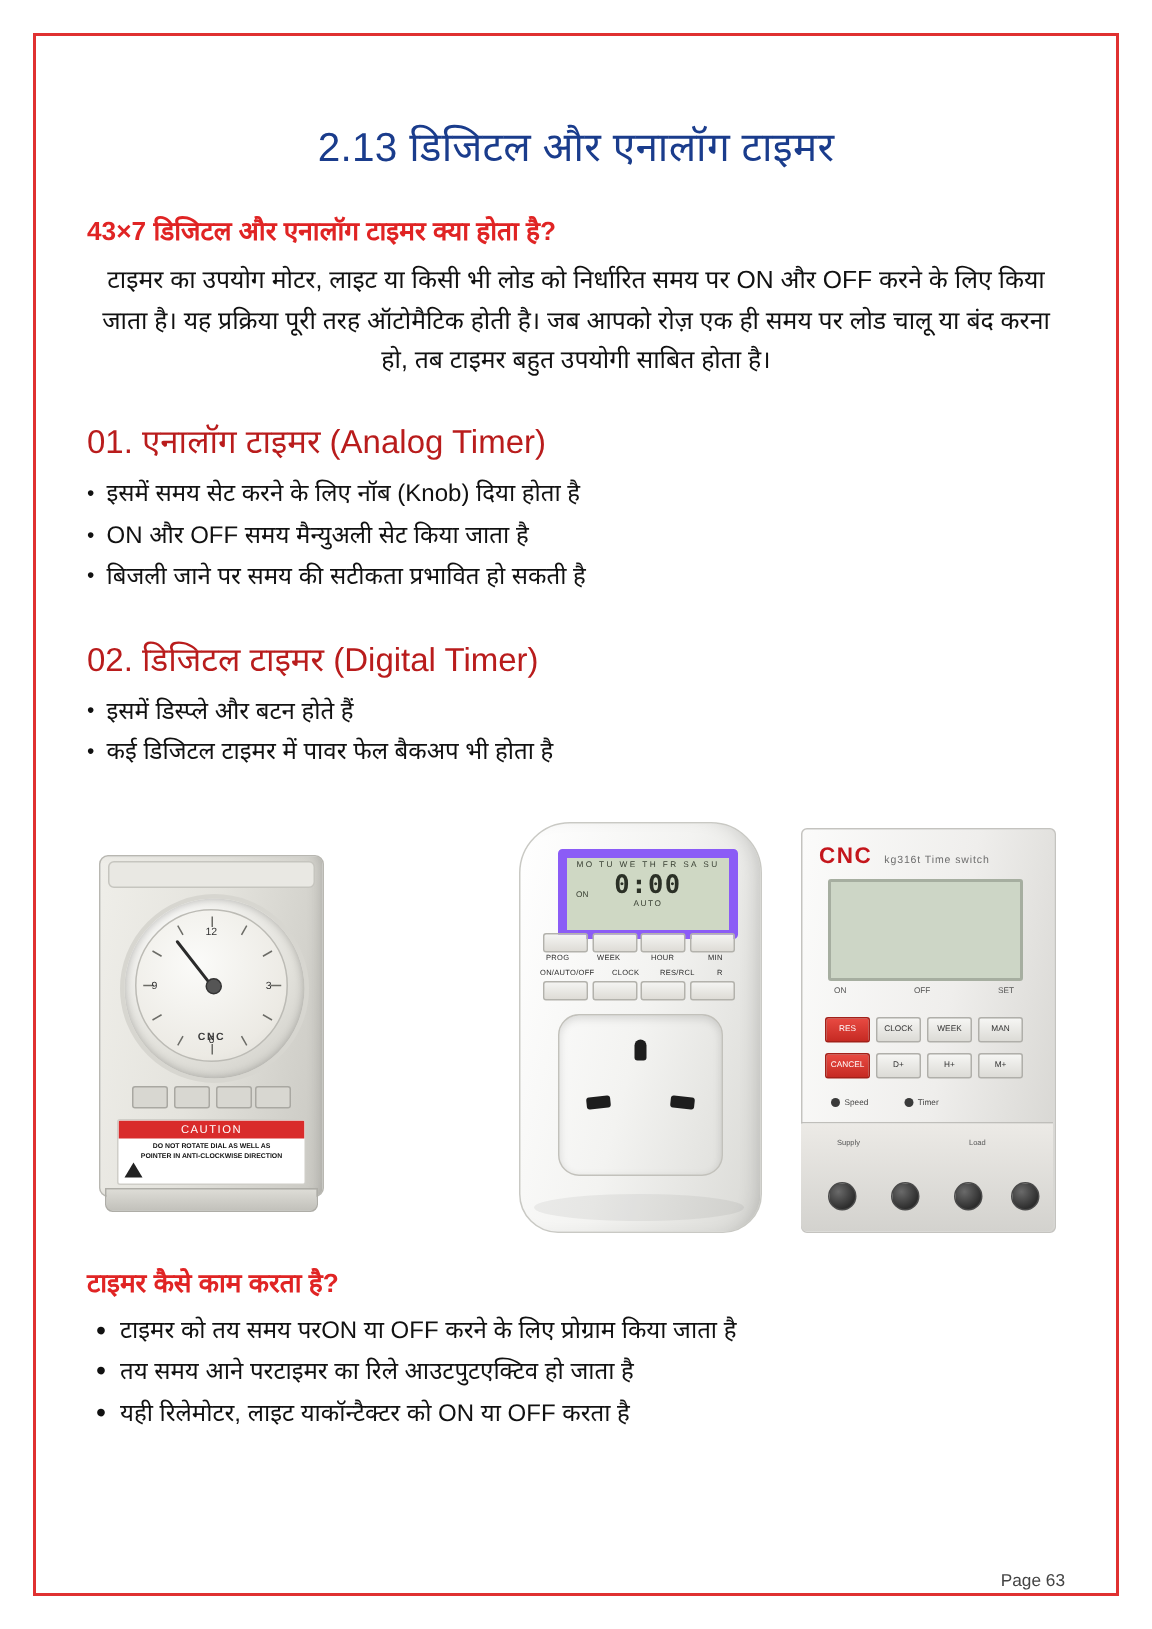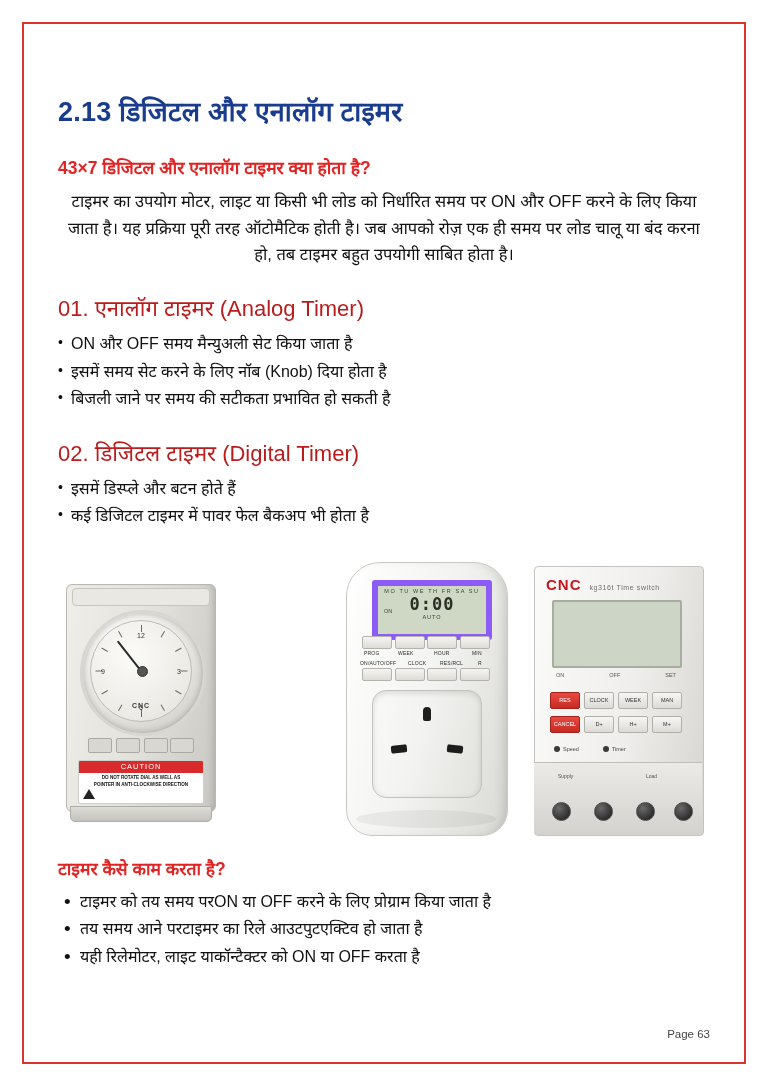--- a/index.html
+++ b/index.html
@@ -30,23 +30,24 @@
     border: 2px solid #e03131;
     pointer-events: none;
   }
   .inner {
     position: relative;
     box-sizing: border-box;
     padding: 28px 36px 10px 36px;
     height: 100%;
   }
   h1.doc-title {
-    margin: 42px 0 0 0;
+    margin: 28px 0 0 0;
+    text-align: center;
     font-size: 27px;
-    font-weight: bold;
+    font-weight: normal;
     color: #1a3c8c;
     letter-spacing: 0.2px;
   }
   h2.section-red {
     margin: 26px 0 0 0;
     font-size: 17.5px;
     font-weight: bold;
     color: #e02424;
   }
   p.body-text {
@@ -465,41 +466,41 @@
   
   h2.how-head {
     margin: 22px 0 0 0;
     font-size: 17.5px;
     font-weight: bold;
     color: #e02424;
   }
   .page-num {
     position: absolute;
     right: 36px;
-    bottom: 24px;
+    bottom: 4px;
     font-size: 11.5px;
     color: #444;
   }
 </style>
 </head>
 <body>
 
 <div class="page">
   <div class="page-border"></div>
   <div class="inner">
 
     <h1 class="doc-title">2.13 डिजिटल और एनालॉग टाइमर</h1>
 
     <h2 class="section-red">43×7 डिजिटल और एनालॉग टाइमर क्या होता है?</h2>
     <p class="body-text">टाइमर का उपयोग मोटर, लाइट या किसी भी लोड को निर्धारित समय पर ON और OFF करने के लिए किया जाता है। यह प्रक्रिया पूरी तरह ऑटोमैटिक होती है। जब आपको रोज़ एक ही समय पर लोड चालू या बंद करना हो, तब टाइमर बहुत उपयोगी साबित होता है।</p>
 
     <h3 class="sub-head">01. एनालॉग टाइमर (Analog Timer)</h3>
     <ul class="bullets">
+      <li>इसमें समय सेट करने के लिए नॉब (Knob) दिया होता है</li>
       <li>ON और OFF समय मैन्युअली सेट किया जाता है</li>
-      <li>इसमें समय सेट करने के लिए नॉब (Knob) दिया होता है</li>
       <li>बिजली जाने पर समय की सटीकता प्रभावित हो सकती है</li>
     </ul>
 
     <h3 class="sub-head">02. डिजिटल टाइमर (Digital Timer)</h3>
     <ul class="bullets">
       <li>इसमें डिस्प्ले और बटन होते हैं</li>
       <li>कई डिजिटल टाइमर में पावर फेल बैकअप भी होता है</li>
     </ul>
 
     <div class="images-row">

